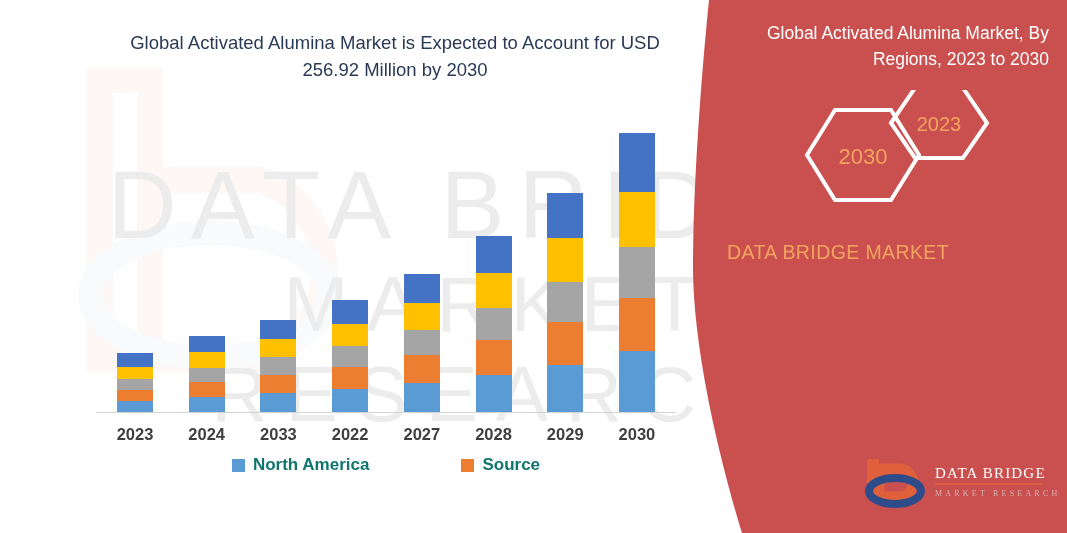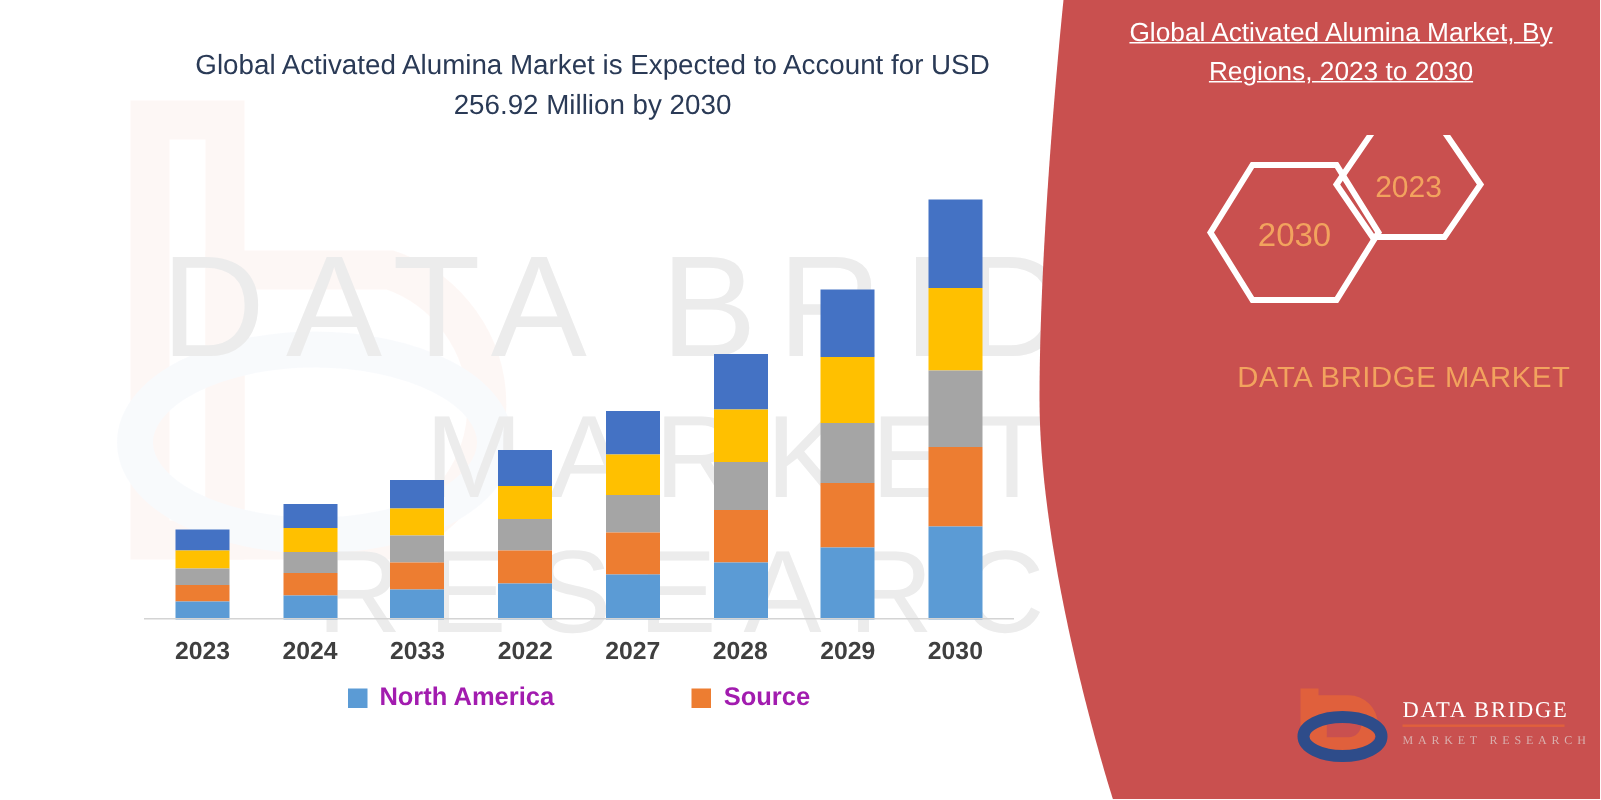--- a/index.html
+++ b/index.html
@@ -141,21 +141,21 @@
     gap: 8px;
   }
   .legend-swatch {
     width: 13px;
     height: 13px;
     display: inline-block;
   }
   .legend-label {
     font-size: 17px;
     font-weight: bold;
-    color: #a21caf;
+    color: #0f766e;
     font-family: "Liberation Sans", sans-serif;
   }
 
   
   .footer {
     position: absolute;
     left: 85px;
     top: 508px;
     width: 600px;
     display: flex;
@@ -175,28 +175,27 @@
     overflow: hidden;
   }
   .red-panel svg.shape {
     position: absolute;
     left: 0;
     top: 0;
   }
   .panel-title {
     position: absolute;
     left: 52px;
-    top: 8px;
+    top: 20px;
     width: 310px;
-    text-align: center;
+    text-align: right;
     color: #ffffff;
     font-size: 17.5px;
     line-height: 1.5;
     font-family: "Liberation Sans", sans-serif;
-    text-decoration: underline;
   }
   .hexes {
     position: absolute;
     left: 80px;
     top: 90px;
     width: 290px;
     height: 130px;
   }
   .hex-text {
     fill: #f2a35e;
@@ -206,21 +205,21 @@
   .hex-text-small {
     fill: #f2a35e;
     font-size: 20px;
     font-family: "Liberation Sans", sans-serif;
   }
   .brand-name {
     position: absolute;
     left: 40px;
     top: 238px;
     width: 320px;
-    text-align: right;
+    text-align: left;
     color: #f2a35e;
     font-size: 19.5px;
     letter-spacing: 0.4px;
     line-height: 1.45;
     font-family: "Liberation Sans", sans-serif;
   }
   .dbmr-logo {
     position: absolute;
     left: 170px;
     top: 455px;

